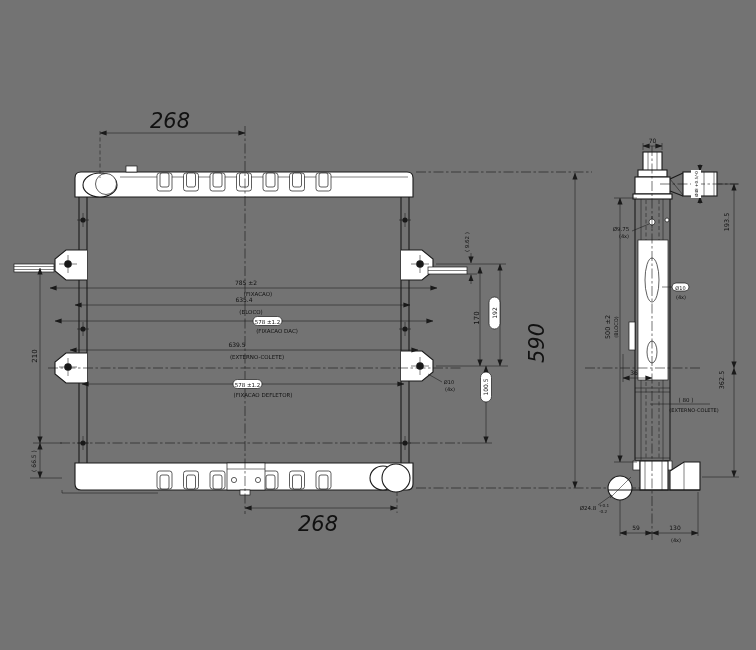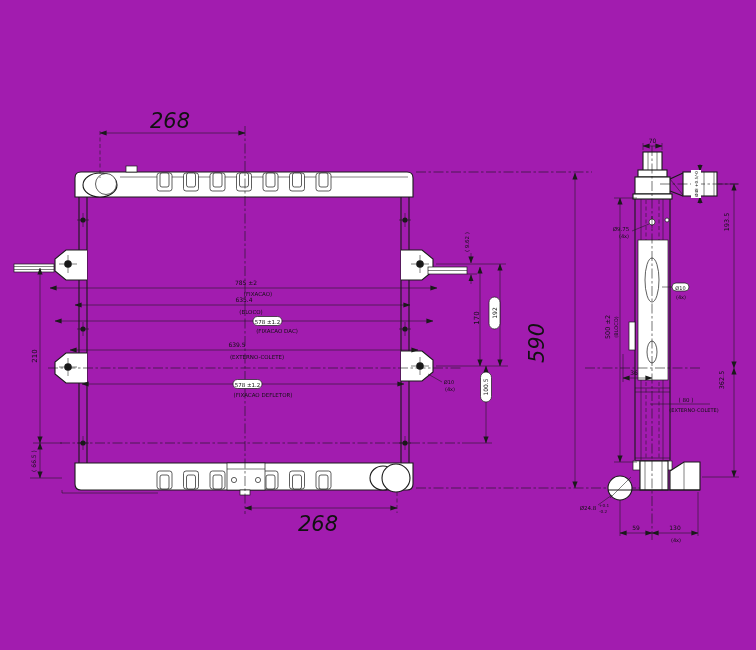--- a/index.html
+++ b/index.html
@@ -1,16 +1,16 @@
 <!DOCTYPE html>
 <html><head>
 <meta charset="utf-8">
 <style>
   html,body{margin:0;padding:0;background:#fff;}
-  .stage{width:756px;height:650px;position:relative;background:#a21caf;overflow:hidden;}
+  .stage{width:756px;height:650px;position:relative;background:#737373;overflow:hidden;}
   svg{display:block;}
   .outline{fill:none;stroke:#1a1a1a;stroke-width:1.1;}
   .thin{fill:none;stroke:#1a1a1a;stroke-width:.55;}
   .dim{fill:none;stroke:#1a1a1a;stroke-width:.55;}
   .chain{fill:none;stroke:#1a1a1a;stroke-width:.6;stroke-dasharray:10 2.5 2.5 2.5;}
   .dash{stroke-dasharray:4 2.5;}
   .wht{fill:#fff;stroke:#1a1a1a;stroke-width:1.1;}
   .whtthin{fill:#fff;stroke:#1a1a1a;stroke-width:.7;}
   .pin{fill:#1a1a1a;stroke:none;}
   text{fill:#111;font-family:"DejaVu Sans",sans-serif;}

